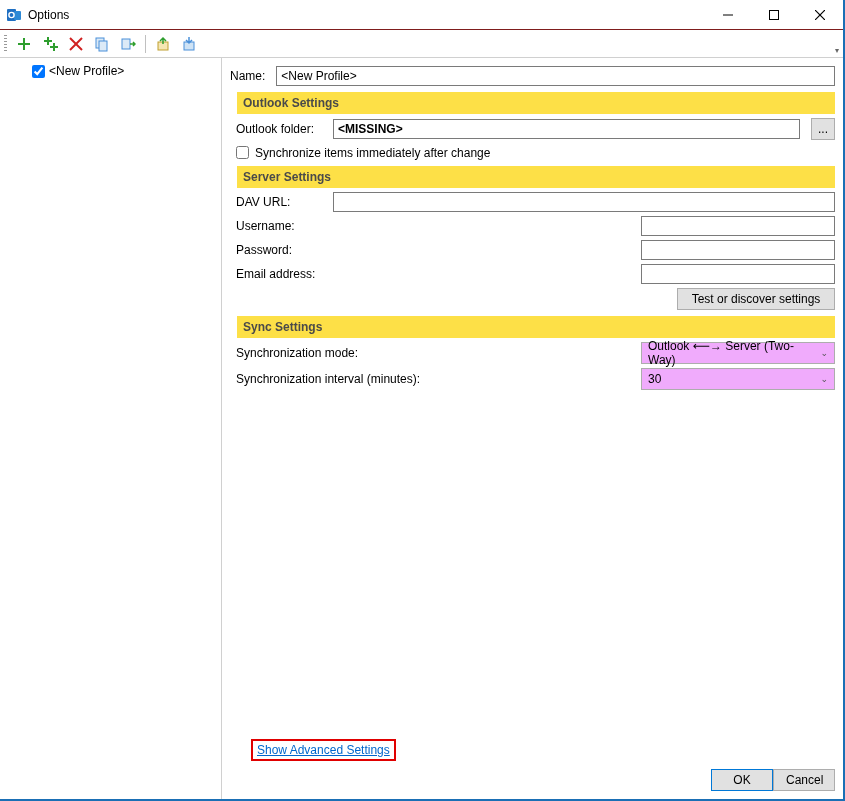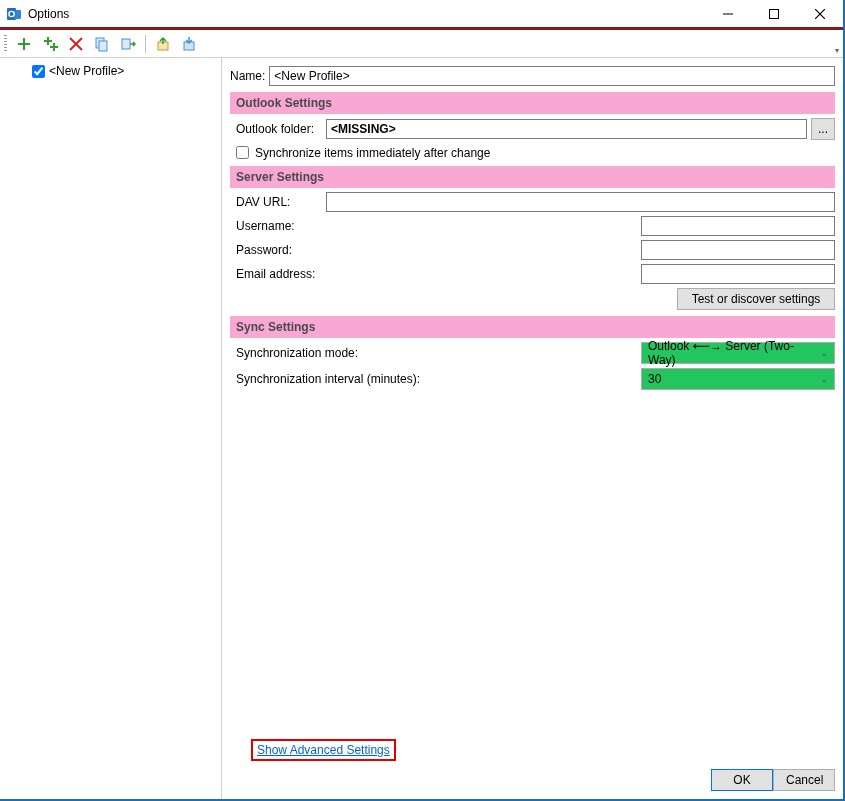--- a/index.html
+++ b/index.html
@@ -15,21 +15,21 @@
     border-bottom: 2px solid #1a6fb5;
     overflow: hidden;
     position: relative;
   }
   
   .titlebar {
     height: 30px;
     display: flex;
     align-items: center;
     padding: 0 0 0 6px;
-    border-bottom: 3px solid #7f1d1d;
+    border-bottom: 1px solid #7f1d1d;
   }
   .titlebar .app-icon {
     width: 16px; height:16px;
     margin-right: 6px;
     display:inline-flex;align-items:center;justify-content:center;
   }
   .titlebar .title { flex: 0 0 auto; }
   .titlebar .spacer { flex: 1; }
   .winbtn {
     width: 46px; height: 30px;
@@ -71,52 +71,52 @@
   .tree-item{
     display:flex;align-items:center;gap:4px;
     padding:2px 4px 2px 30px;
   }
   .tree-item input[type=checkbox]{margin:0;}
   .rightpane{
     flex:1;
     position:relative;
     padding:4px 8px 0 8px;
   }
-  .row{display:flex;align-items:center;margin:4px 0;gap:4px;}
+  .row{display:flex;align-items:center;margin:4px 0;gap:11px;}
   .row label{white-space:nowrap;}
   .row input[type=text],
   .row input[type=password]{
     border:1px solid #7a7a7a;
     height:20px;
     padding:0 4px;
     font-family:inherit;font-size:12px;
     background:#fff;
   }
   .section-header{
-    background:#f9a8d4;
+    background:#fde047;
     font-weight:bold;
     color:#4a4a4a;
     padding:4px 6px;
-    margin:6px 0 4px 0;
+    margin:6px 0 4px 7px;
   }
   .indent{padding-left:6px;justify-content:center;}
   .checkbox-row{display:flex;align-items:flex-start;gap:6px;margin:6px 0 6px 6px;}
   .checkbox-row input{margin:0;}
   .btn{
     background:#e1e1e1;
     border:1px solid #adadad;
     height:22px;
     padding:0 12px;
     font-family:inherit;font-size:12px;
     cursor:default;
   }
   .btn.small{padding:0 6px;}
   .dropdown{
     border:1px solid #adadad;
-    background:#22c55e;
+    background:#f0abfc;
     height:22px;
     display:flex;align-items:center;justify-content:space-between;
     padding:0 6px;
     font-size:12px;
   }
   .dropdown .chev{font-size:9px;color:#555;}
   .field-right{margin-left:auto;}
   .link{
     color:#0066cc;text-decoration:underline;cursor:pointer;
   }

